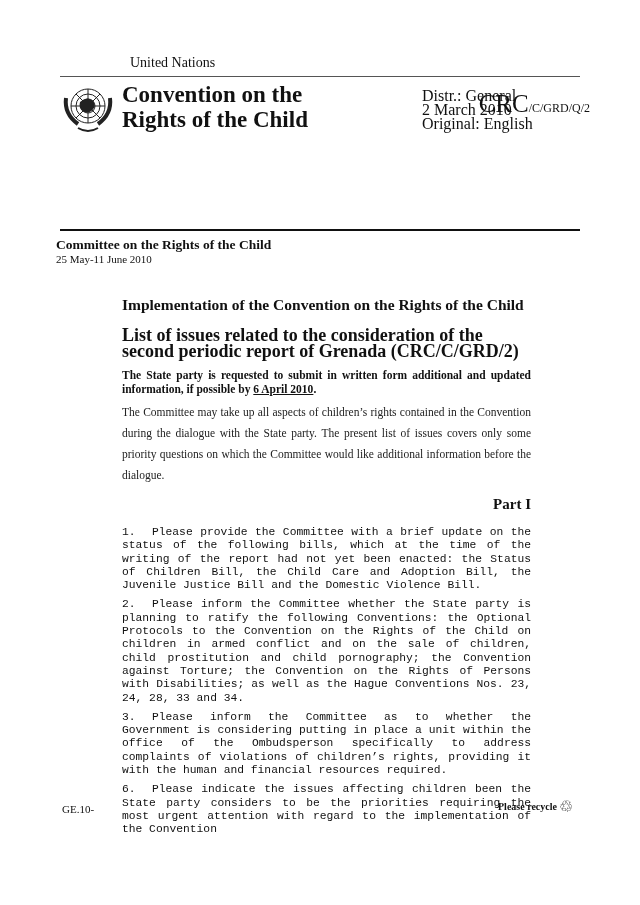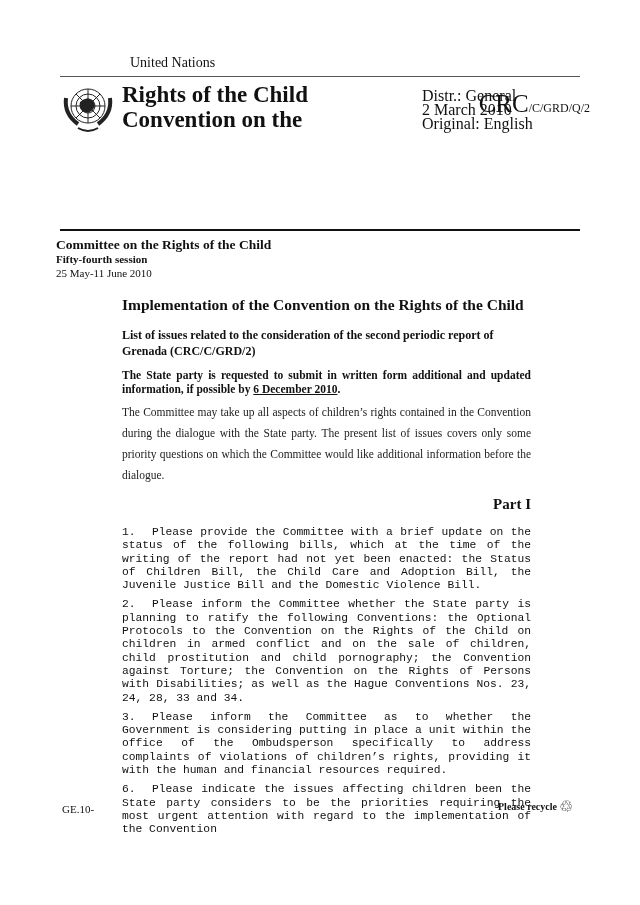--- a/index.html
+++ b/index.html
@@ -13,21 +13,21 @@
   .emblem { left: 60px; top: 80px; width: 56px; height: 56px; }
   .title { left: 122px; top: 82px; font-size: 23px; font-weight: bold; line-height: 25px; }
   .distr { left: 422px; top: 89px; font-size: 16px; line-height: 14px; }
   .rule-thick { left: 60px; top: 229px; width: 520px; height: 2px; background: #111; }
   .committee { left: 56px; top: 238px; line-height: 14px; }
   .committee .c-name { font-size: 13.5px; font-weight: bold; }
   .committee .c-session { font-size: 11px; font-weight: bold; }
   .committee .c-dates { font-size: 11px; }
   .content { left: 122px; top: 296px; width: 409px; }
   .h1 { font-size: 15.5px; font-weight: bold; margin: 0 0 7px 0; line-height: 18px; }
-  .h2 { font-size: 12px; font-weight: bold; margin: 13px 0 10px 0; line-height: 16px; }
+  .h2 { font-size: 18px; font-weight: bold; margin: 13px 0 10px 0; line-height: 16px; }
   .request { font-size: 11.5px; font-weight: bold; text-align: justify; line-height: 13.5px; margin: 0 0 6px 0; }
   .request u { text-decoration: underline; }
   .intro { font-size: 11.5px; text-align: justify; line-height: 21px; margin: 0 0 10px 0; color: #222; }
   .part { font-size: 15px; font-weight: bold; margin: 8px 0 13px 0; text-align: right; }
   .para { font-size: 11.3px; text-align: justify; line-height: 13.3px; margin: 0 0 6px 0; font-family: Liberation Mono, monospace; }
   .para .num { display: inline-block; width: 30px; }
   .footer-code { left: 62px; top: 803px; font-size: 11px; font-family: Liberation Serif, serif; }
   .recycle { left: 498px; top: 797px; font-size: 10px; font-weight: bold; display: flex; align-items: center; gap: 2px; }
 </style>
 </head>
@@ -50,43 +50,42 @@
       <line x1="16" y1="14" x2="40" y2="38"></line>
       <line x1="40" y1="14" x2="16" y2="38"></line>
     </g>
     <path d="M20 22 q6 -6 12 -2 q4 3 2 8 q-4 6 -10 4 q-6 -3 -4 -10z" fill="#222"></path>
     <path d="M6 18 q-2 16 12 26 M50 18 q2 16 -12 26" fill="none" stroke="#222" stroke-width="4"></path>
     <path d="M18 48 q10 6 20 0" fill="none" stroke="#222" stroke-width="2"></path>
   </svg>
 </div>
 
 <div class="abs title">
+  <div>Convention on the</div>
   <div>Rights of the Child</div>
-  <div>Convention on the</div>
 </div>
 
 <div class="abs distr">
   <div>Distr.: General</div>
   <div>2 March  2010</div>
   <div>Original: English</div>
 </div>
 
 <div class="abs rule-thick"></div>
 
 <div class="abs committee">
   <div class="c-name">Committee on the Rights of the Child</div>
-  <div class="c-session">Fifty-fourth session</div>
   <div class="c-dates">25 May-11 June 2010</div>
 </div>
 
 <div class="abs content">
   <div class="h1">Implementation of the Convention on the Rights of the Child</div>
   <div class="h2">List of issues related to the consideration of the second periodic report of Grenada (CRC/C/GRD/2)</div>
   <div class="request">
-    <span>The State party is requested to submit in written form additional and updated information, if possible by </span><u>6 December 2010</u><span>.</span>
+    <span>The State party is requested to submit in written form additional and updated information, if possible by </span><u>6 April 2010</u><span>.</span>
   </div>
   <div class="intro">The Committee may take up all aspects of children’s rights contained in the Convention during the dialogue with the State party. The present list of issues covers only some priority questions on which the Committee would like additional information before the dialogue.</div>
   <div class="part">Part I</div>
 
   <div class="para"><span class="num">1.</span><span>Please provide the Committee with a brief update on the status of the following bills, which at the time of the writing of the report had not yet been enacted: the Status of Children Bill, the Child Care and Adoption Bill, the Juvenile Justice Bill and the Domestic Violence Bill.</span></div>
   <div class="para"><span class="num">2.</span><span>Please inform the Committee whether the State party is planning to ratify the following Conventions: the Optional Protocols to the Convention on the Rights of the Child on children in armed conflict and on the sale of children, child prostitution and child pornography; the Convention against Torture; the Convention on the Rights of Persons with Disabilities; as well as the Hague Conventions Nos. 23, 24, 28, 33 and 34.</span></div>
   <div class="para"><span class="num">3.</span><span>Please inform the Committee as to whether the Government is considering putting in place a unit within the office of the Ombudsperson specifically to address complaints of violations of children’s rights, providing it with the human and financial resources required.</span></div>
   <div class="para"><span class="num">6.</span><span>Please indicate the issues affecting children been the State party considers to be the priorities requiring the most urgent attention with regard to the implementation of the Convention</span></div>
 </div>
 

